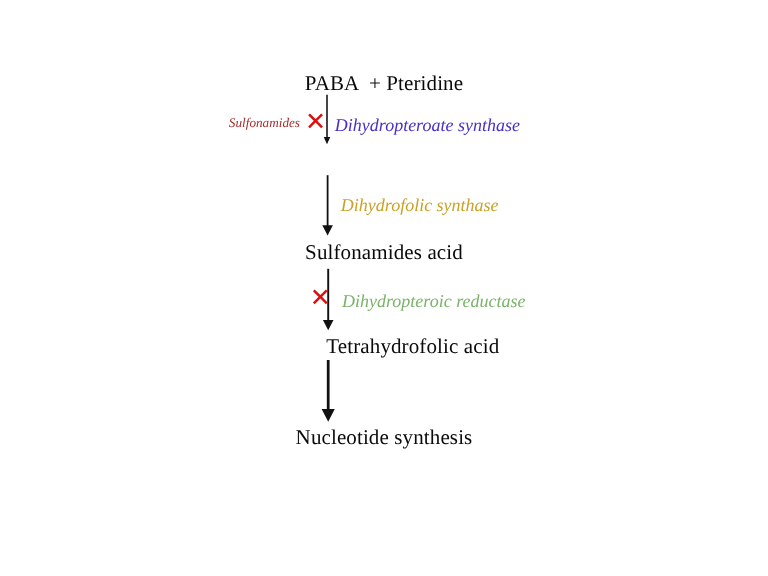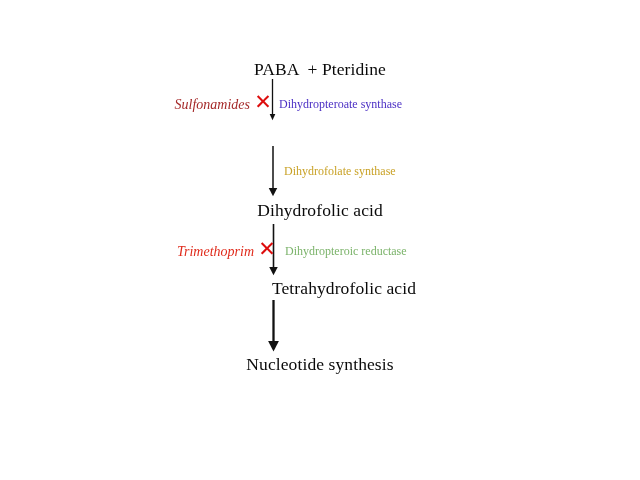--- a/index.html
+++ b/index.html
@@ -67,39 +67,40 @@
     width: 22px;
   }
   #x-sulfa { left: 252px; top: 91px; }
   #x-tmp   { left: 256px; top: 238px; }
 
   
   .inhibitor {
     position: absolute;
     font-family: "Liberation Serif", "DejaVu Serif", serif;
     font-style: italic;
-    font-size: 14px;
+    font-size: 11px;
     line-height: 1;
     text-align: right;
     white-space: pre;
   }
   #lbl-sulfonamides {
     left: 120px; top: 98px; width: 130px;
     color: #a52a2a;
   }
   #lbl-trimethoprim {
     left: 124px; top: 245px; width: 130px;
     color: #e02b1c;
   }
 
   
   .enzyme {
     position: absolute;
     font-family: "Liberation Serif", "DejaVu Serif", serif;
-    font-size: 12px;
+    font-style: italic;
+    font-size: 15px;
     line-height: 1;
     text-align: right;
     white-space: pre;
   }
   #lbl-dhps {
     left: 279px; top: 98px;
     color: #4b2fc4;
   }
   #lbl-dhfs {
     left: 284px; top: 165px;
@@ -141,33 +142,32 @@
     </g>
 
     <g>
       <line x1="273.5" y1="300" x2="273.5" y2="346" stroke="#111111" stroke-width="2.3" marker-end="url(#ah-big)"></line>
     </g>
   </svg>
 
   <div class="node" id="node-paba">PABA  + Pteridine</div>
 
 
-  <div class="node" id="node-dhfa">Dihydrofolic acid</div>
+  <div class="node" id="node-dhfa">Sulfonamides acid</div>
 
   <div class="node" id="node-thfa">Tetrahydrofolic acid</div>
 
   <div class="node" id="node-nucleo">Nucleotide synthesis</div>
 
   <div class="xmark" id="x-sulfa">✕</div>
 
   <div class="xmark" id="x-tmp">✕</div>
 
   <div class="inhibitor" id="lbl-sulfonamides">Sulfonamides</div>
 
-  <div class="inhibitor" id="lbl-trimethoprim">Trimethoprim</div>
 
   <div class="enzyme" id="lbl-dhps">Dihydropteroate synthase</div>
 
-  <div class="enzyme" id="lbl-dhfs">Dihydrofolate synthase</div>
+  <div class="enzyme" id="lbl-dhfs">Dihydrofolic synthase</div>
 
   <div class="enzyme" id="lbl-dhfr">Dihydropteroic reductase</div>
 
 </div>
 
 </body></html>

